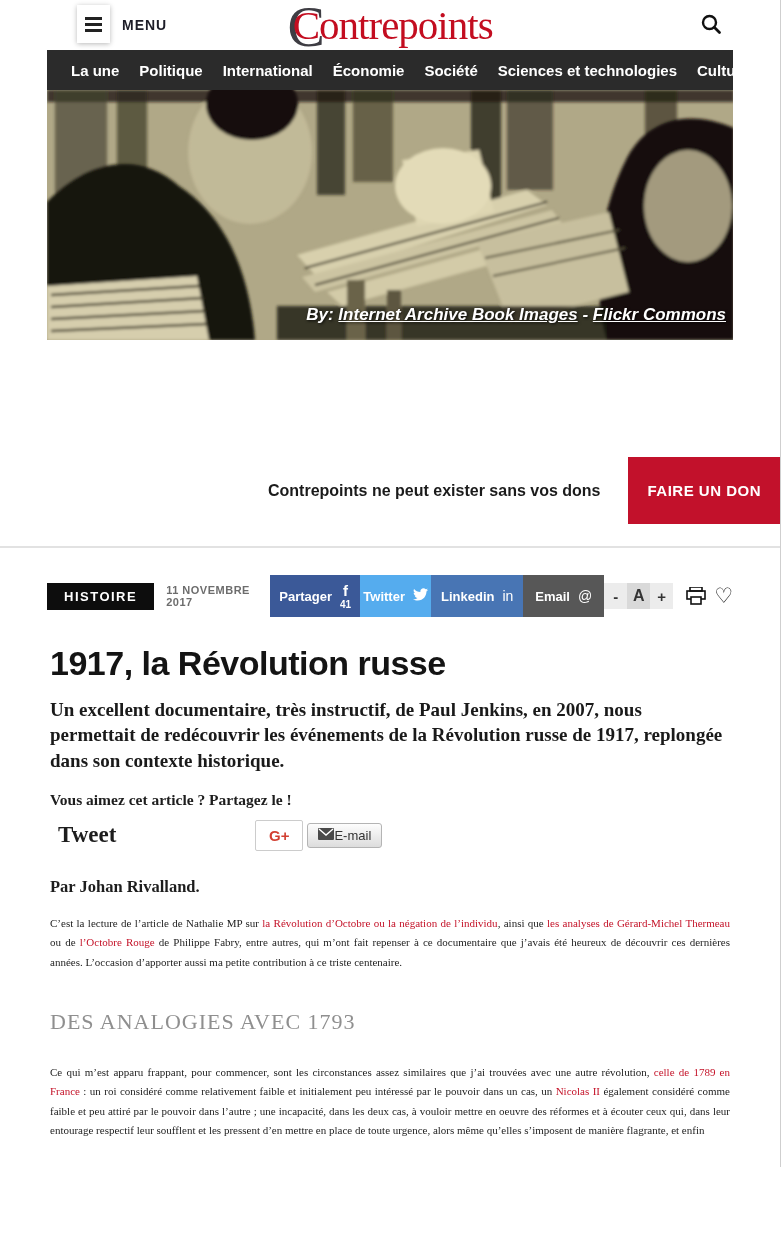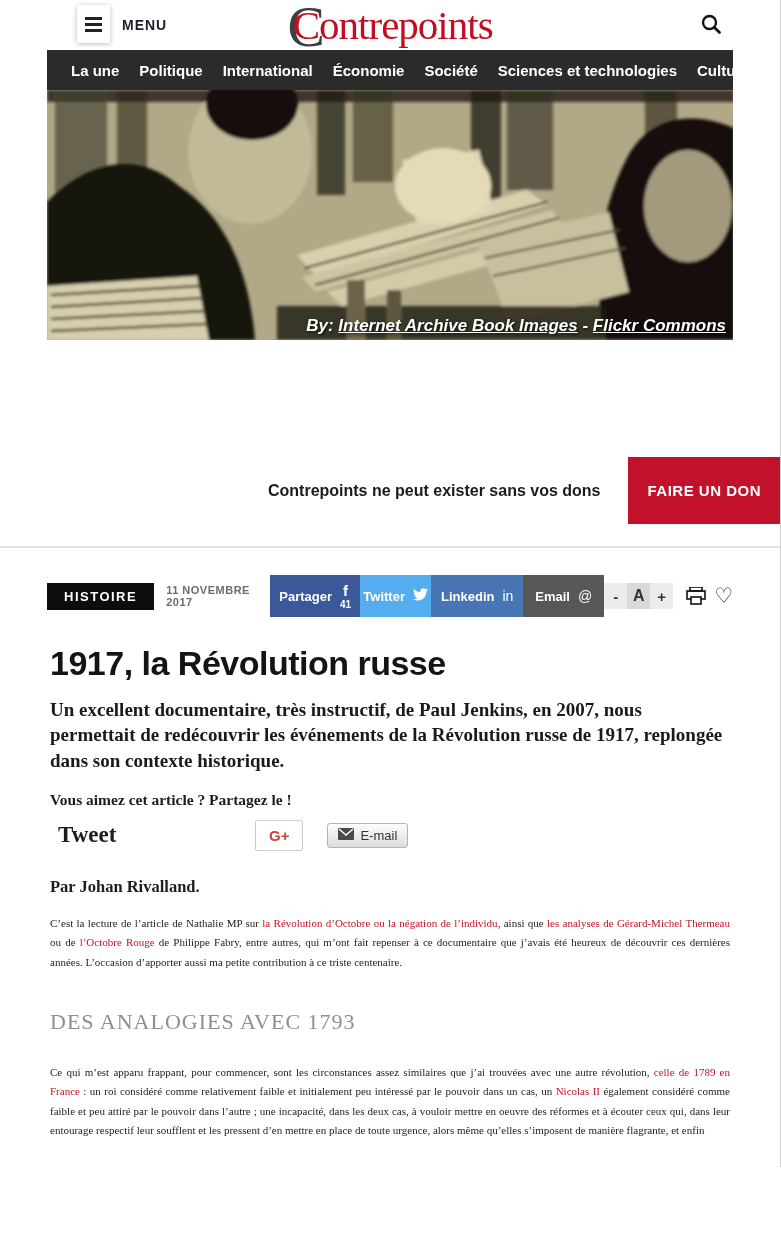--- a/index.html
+++ b/index.html
@@ -45,21 +45,21 @@
   }
   .nav-item {
     color:#fff; font-family:"Liberation Sans", sans-serif;
     font-weight:700; font-size:15px; padding:0 10px; cursor:pointer; white-space:nowrap;
   }
 
   
   .hero { margin:0 47px; height:250px; position:relative; overflow:hidden; background:#b0a887; }
   .hero svg { display:block; }
   .hero-caption {
-    position:absolute; right:7px; bottom:3px; max-width:440px;
+    position:absolute; right:7px; bottom:14px; max-width:440px;
     text-align:right; color:#fff;
     font-family:"Liberation Sans", sans-serif;
     font-style:italic; font-weight:700; font-size:17px; line-height:1.28;
     text-shadow:1px 1px 3px rgba(0,0,0,.85);
   }
   .hero-caption .cap-link { text-decoration:underline; cursor:pointer; }
 
   .gap-block { height:105px; }
 
   
@@ -135,25 +135,25 @@
   }
   .share-prompt { font-weight:700; font-size:15.5px; margin:0 0 11px; }
   .tweet-row { display:flex; align-items:center; margin:0 0 26px; }
   .tweet-label { font-weight:700; font-size:23px; margin-left:8px; width:197px; }
   .gplus-btn {
     border:1px solid #ccc; border-radius:2px; background:#fff;
     padding:6px 13px; cursor:pointer;
     font-family:"Liberation Sans", sans-serif; font-weight:700; font-size:15px; color:#d23f31;
   }
   .email-btn {
-    margin-left:24px; border:1px solid #b4b4b4; border-radius:3px;
+    margin-left:4px; border:1px solid #b4b4b4; border-radius:3px;
     background:linear-gradient(#fdfdfd,#dddddd);
     padding:4px 10px; cursor:pointer;
     font-family:"Liberation Sans", sans-serif; font-size:13px; color:#333;
-    display:flex; align-items:center; gap:6px;
+    display:flex; align-items:center; gap:0;
   }
   .byline { font-weight:700; font-size:16.5px; margin:0 0 17px; }
   .body-para {
     font-size:11px; line-height:1.78; text-align:justify; color:#1d1d1d;
     margin:0 0 26px;
   }
   .red-link { color:#c41228; cursor:pointer; }
   .section-heading {
     font-weight:400; font-size:22px; color:#8f8f8f; letter-spacing:1px;
     margin:36px 0 28px;

